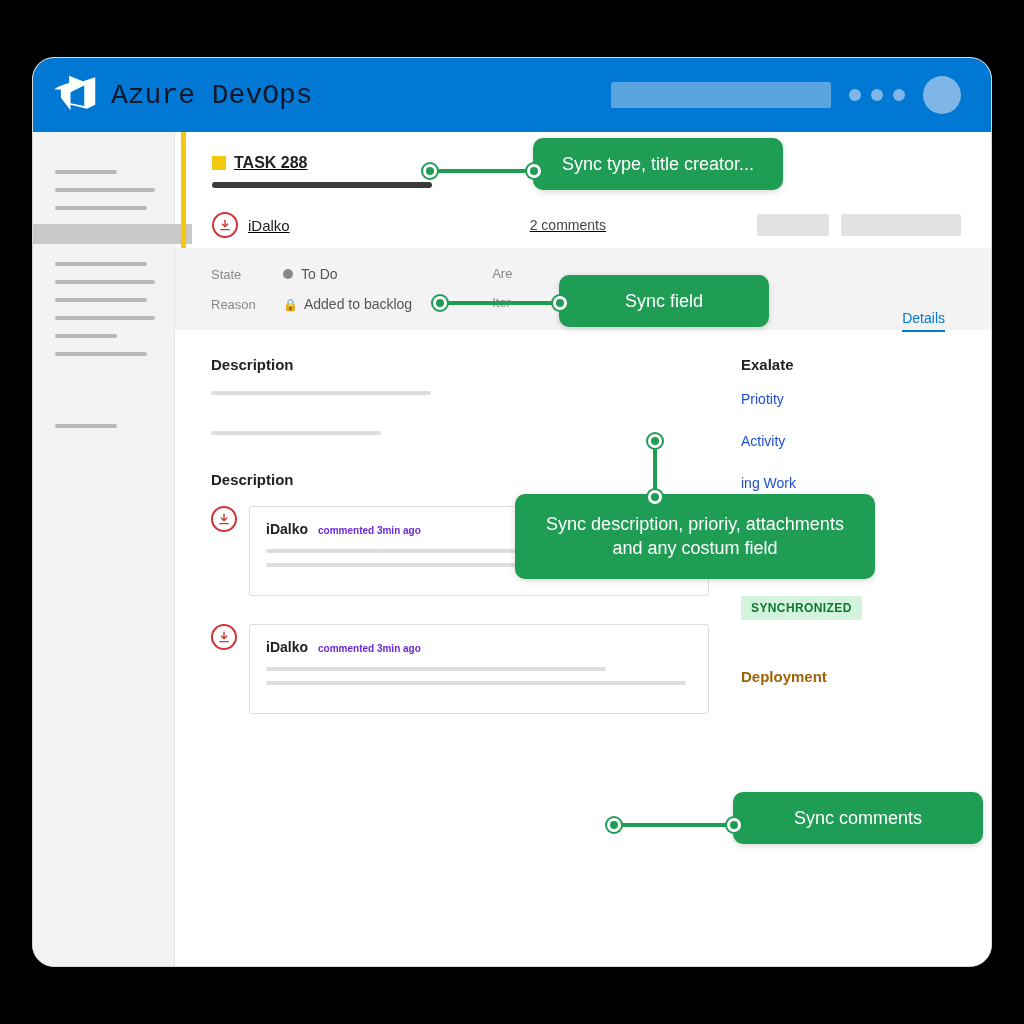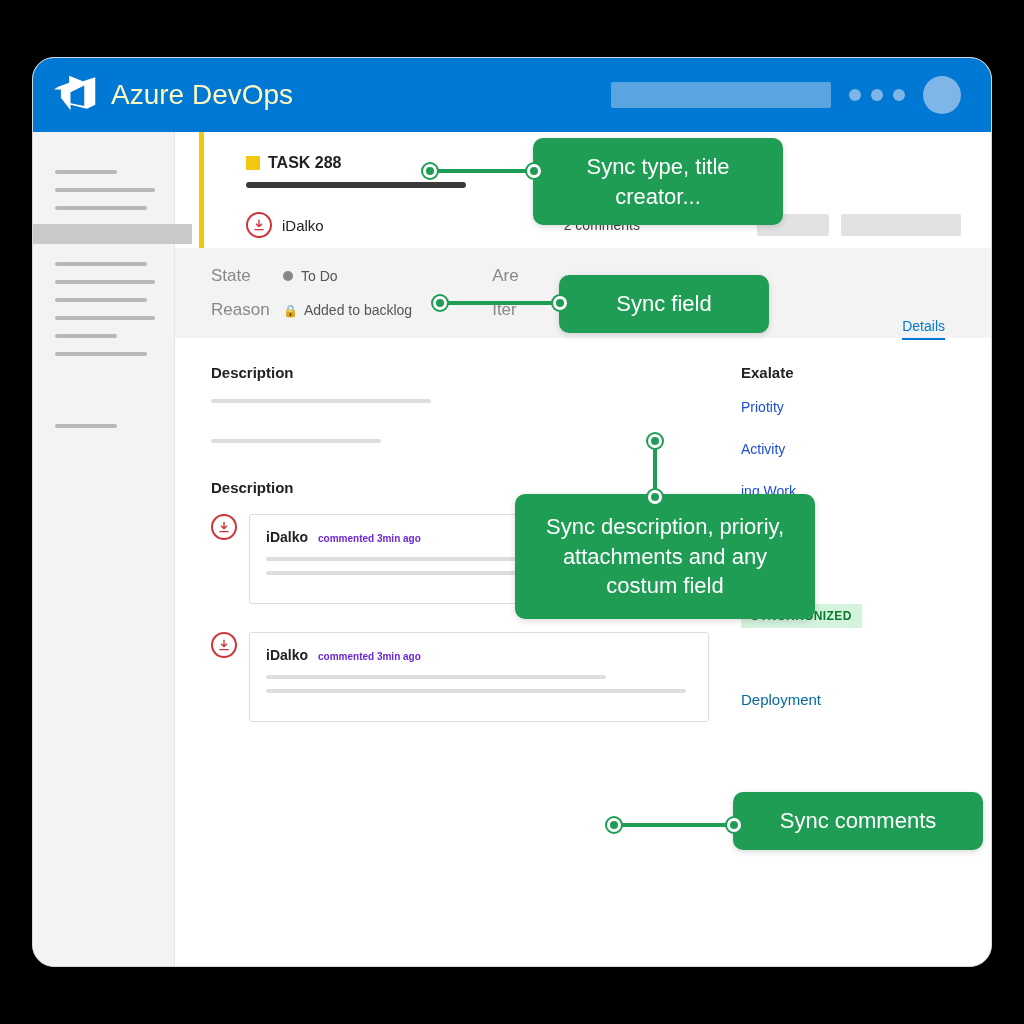--- a/index.html
+++ b/index.html
@@ -32,21 +32,21 @@
   .logo-box {
     display: flex;
     align-items: center;
     gap: 12px;
   }
   .logo-icon {
     width: 46px; height: 46px;
     display:flex;align-items:center;justify-content:center;
   }
   .logo-icon svg { width: 44px; height: 44px; }
-  .logo-text { color: #fef9c3; font-size: 28px; font-weight: 400; }
+  .logo-text { color: #0f172a; font-size: 28px; font-weight: 400; font-family: Liberation Mono, monospace; }
   .header-right {
     margin-left: auto;
     display: flex;
     align-items: center;
     gap: 18px;
   }
   .search-ph {
     width: 220px; height: 26px;
     background: #5aa4e0;
     border-radius: 2px;
@@ -85,23 +85,24 @@
     margin-right: -18px;
     width: auto;
     border-radius: 0;
   }
   .content {
     flex: 1;
     position: relative;
     overflow: hidden;
   }
   .task-header {
-    padding: 22px 30px 10px 42px;
+    padding: 22px 30px 10px 26px;
     border-left: 5px solid #f2c811;
-    margin-left: 24px;
+    margin-left: 6px;
+    text-decoration: underline;
   }
   .task-id-row { display:flex; align-items:center; gap:8px; }
   .task-sq { width:14px;height:14px;background:#f2c811; }
   .task-id { font-size: 16px; font-weight: 600; color:#222; }
   .title-ph {
     margin-top: 10px;
     height: 6px; width: 220px;
     background: #3a3a3a; border-radius: 3px;
   }
   .creator-row {
@@ -129,21 +130,21 @@
     background:#f3f3f3;
     display:flex;
     padding: 18px 30px 18px 36px;
     gap: 80px;
     font-size: 14px;
     color:#555;
     position: relative;
   }
   .status-col { display:flex; flex-direction:column; gap:14px; }
   .status-row { display:flex; align-items:center; gap:16px; }
-  .label-muted { color:#888; font-size:17px; width:56px; }
+  .label-muted { color:#888; font-size:13px; width:56px; }
   .dot-grey {
     width:10px;height:10px;border-radius:50%;
     background:#888;display:inline-block;margin-right:8px;
   }
   .lock-icon { font-size:12px;color:#888;margin-right:6px; }
   .tab-details {
     position:absolute;
     right: 46px;
     bottom: -2px;
     color:#0078d4;
@@ -187,31 +188,31 @@
   .sync-badge {
     display:inline-block;
     background:#d4f3dd;
     color:#0a7a2f;
     font-size:12px;
     font-weight:700;
     padding:5px 10px;
     letter-spacing:0.4px;
   }
   .deploy-label {
-    font-size:15px; font-weight:400; color:#0369a1;
-    margin-top: 63px;
+    font-size:15px; font-weight:700; color:#a16207;
+    margin-top: 48px;
   }
   
   .callout {
     position:absolute;
     background:#1f9d55;
     color:#fff;
     border-radius:10px;
     padding: 14px 26px;
-    font-size:22px;
+    font-size:18px;
     line-height:1.35;
     text-align:center;
     box-shadow: 0 2px 6px rgba(0,0,0,0.15);
     z-index:20;
   }
   .connector-dot {
     width:14px;height:14px;border-radius:50%;
     background:#1f9d55;border:3px solid #fff;
     box-shadow:0 0 0 2px #1f9d55;
     position:absolute;z-index:21;
@@ -375,21 +376,21 @@
       <div class="callout" style="top:6px;left:358px;width:250px;">Sync type, title creator...</div>
 
       <div class="connector-dot" style="top:164px;left:258px;"></div>
       <div class="connector-line" style="top:169px;left:270px;width:110px;"></div>
       <div class="connector-dot" style="top:164px;left:378px;"></div>
       <div class="callout" style="top:143px;left:384px;width:210px;">Sync field</div>
 
       <div class="connector-dot" style="top:302px;left:473px;"></div>
       <div class="connector-line vert" style="top:312px;left:478px;height:48px;"></div>
       <div class="connector-dot" style="top:358px;left:473px;"></div>
-      <div class="callout" style="top:362px;left:340px;width:300px;padding:18px 26px;">Sync description, prioriy, attachments and any costum field</div>
+      <div class="callout" style="top:362px;left:340px;width:360px;padding:18px 26px;">Sync description, prioriy, attachments and any costum field</div>
 
       <div class="connector-dot" style="top:686px;left:432px;"></div>
       <div class="connector-line" style="top:691px;left:444px;width:110px;"></div>
       <div class="connector-dot" style="top:686px;left:552px;"></div>
       <div class="callout" style="top:660px;left:558px;width:250px;">Sync comments</div>
 
     </div>
   </div>
 </div>
 

